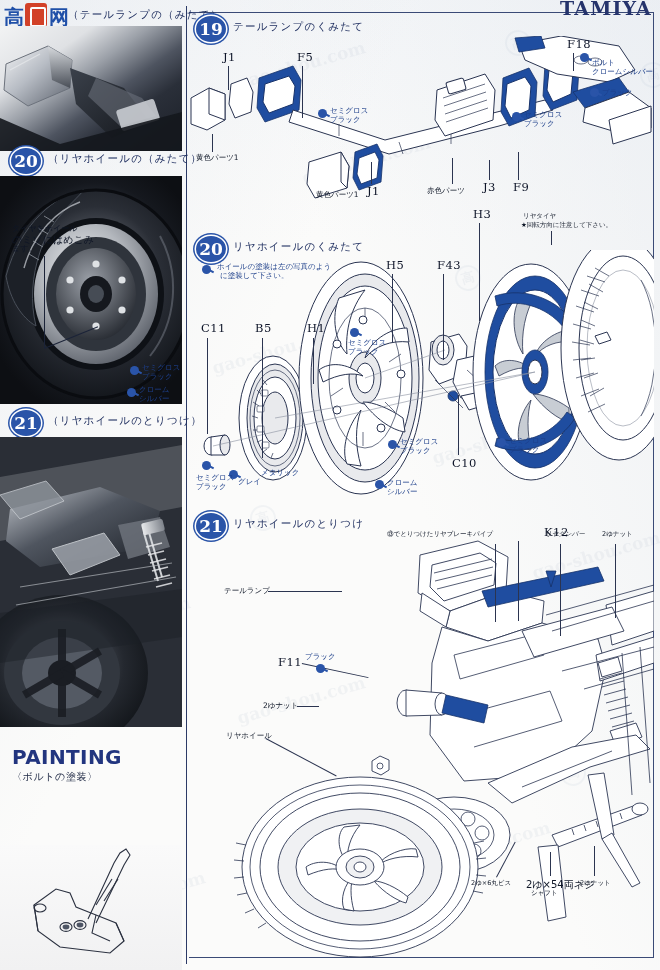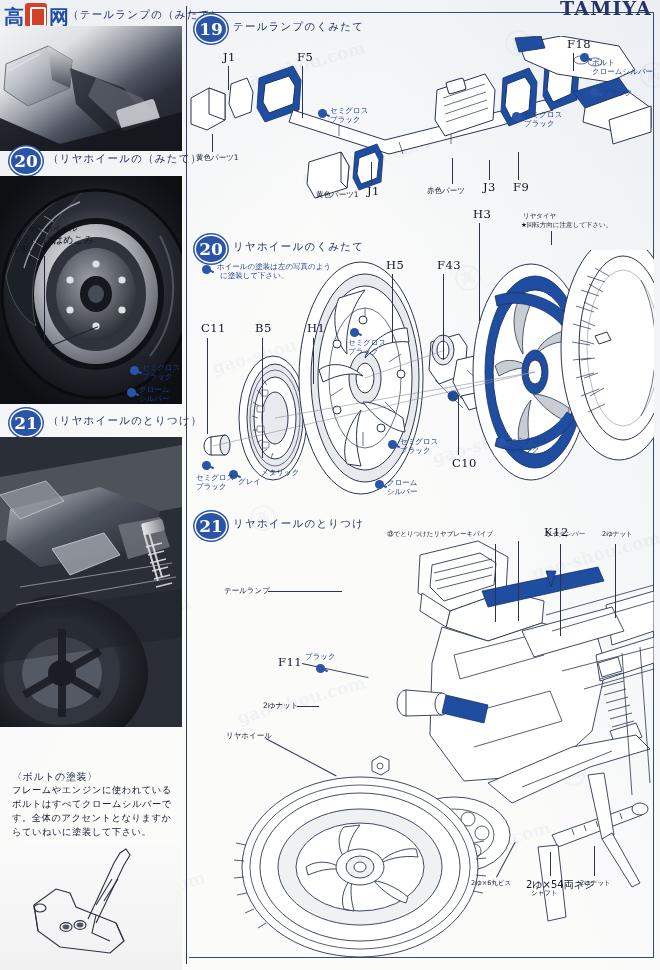--- a/index.html
+++ b/index.html
@@ -368,22 +368,22 @@
           <path d="M62,236 L24,258"></path>
       </g>
       <path d="M0,176 L182,152 L182,200 L0,226 Z" fill="#1b1f26" opacity=".45"></path>
       <g stroke="#c7cbd0" stroke-width="1.2" opacity=".6" fill="none">
         <path d="M20,150 L172,126"></path>
           <path d="M16,168 L176,140"></path>
       </g>
     </svg>
   </div>
 
+  <div id="painting-head" style="left:12px;top:745px;">PAINTING</div>
   <div id="painting-sub" style="left:12px;top:770px;">〈ボルトの塗装〉</div>
-  <div id="painting-body" style="left:12px;top:783px;">フレームやエンジンに使われているボルトはすべてクロームシルバーです。全体のアクセントとなりますからていねいに塗装して下さい。</div>
 
   <div class="photo" id="phPaint" style="left:0px;top:845px;width:182px;height:125px;">
     <div class="grad"></div>
     <svg width="182" height="125" viewBox="0 0 182 125" style="position:absolute;inset:0;">
       <g fill="none" stroke="#2b3140" stroke-width="1.1">
         <path d="M34,60 L56,44 L70,48 L76,62 L96,70 L116,78 L124,96 L110,108 L60,102 L38,86 Z"></path>
         <path d="M34,60 L38,86"></path>
         <path d="M96,70 L92,88 L110,96"></path>
         <path d="M116,78 L124,96"></path>
         <ellipse cx="40" cy="63" rx="6" ry="4"></ellipse>

